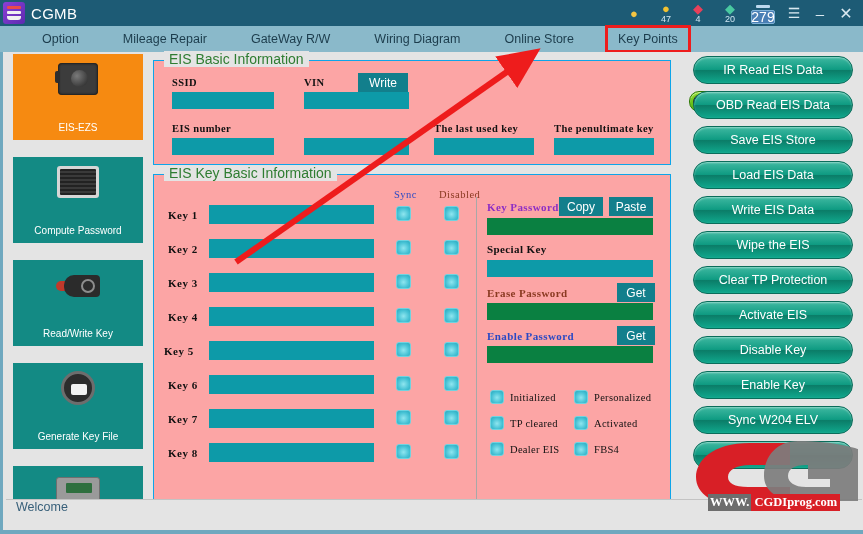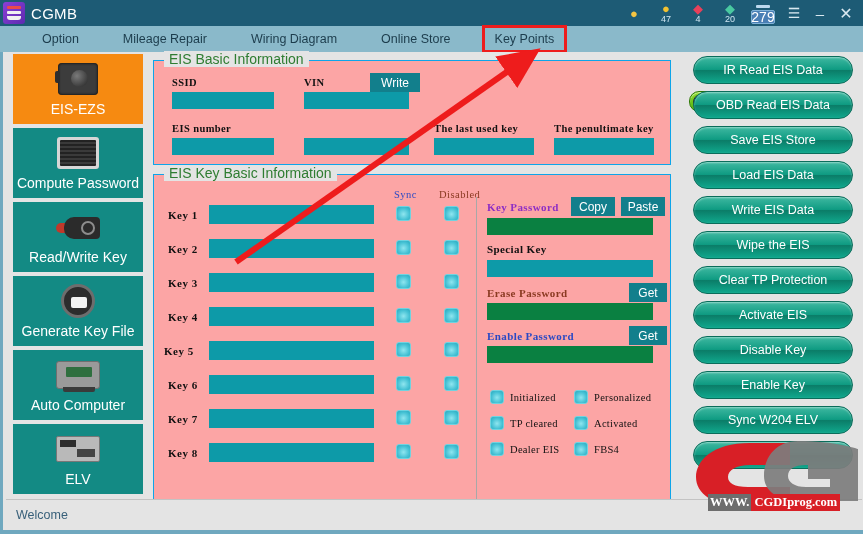--- a/index.html
+++ b/index.html
@@ -85,23 +85,23 @@
     background:#e4e4e4;
     border-left:3px solid #6fa8bf;
     box-sizing:border-box;
   }
 
   
   .sidebar{
     position:absolute;left:10px;top:2px;width:130px;height:438px;
   }
   .side-btn{
-    width:130px;height:70px;background:#138a84;margin-bottom:4px;
+    width:130px;height:86px;background:#138a84;margin-bottom:17px;
     display:flex;flex-direction:column;align-items:center;justify-content:flex-start;
-    color:#ffffff;font-size:14px;position:relative;
+    color:#ffffff;font-size:10px;position:relative;
     box-sizing:border-box;padding-top:6px;
   }
   .side-btn.active{background:#f68a11;}
   .side-btn .label{position:absolute;bottom:7px;left:0;right:0;text-align:center;}
   .side-ico{width:46px;height:34px;position:relative;margin-top:2px;}
 
   
   .ico-eis{width:40px;height:32px;background:#3c3c3c;border-radius:4px;margin:1px auto;position:relative;box-shadow:inset 0 0 3px #000;}
   .ico-eis:after{content:"";position:absolute;left:13px;top:7px;width:17px;height:17px;border-radius:50%;background:radial-gradient(circle at 35% 35%,#7a7a7a,#222);}
   .ico-eis:before{content:"";position:absolute;left:-3px;top:8px;width:5px;height:12px;background:#2e2e2e;border-radius:2px;}
@@ -136,21 +136,21 @@
   }
   #g-basic{left:150px;top:8px;width:518px;height:105px;}
   #g-keys{left:150px;top:122px;width:518px;height:350px;}
 
   .fld-label{position:absolute;color:#111;font-size:10.5px;font-family:Liberation Serif, serif;font-weight:bold;letter-spacing:.4px;}
   .fld-box{position:absolute;background:#0d9aa8;height:17px;}
 
   .btn-flat{
     position:absolute;background:#127f8c;color:#ffffff;font-size:12px;
     display:flex;align-items:center;justify-content:center;
-    border:none;box-sizing:border-box;margin-left:12px;
+    border:none;box-sizing:border-box;
   }
 
   .toggle{
     position:absolute;left:535px;top:30px;width:110px;height:19px;
     background:linear-gradient(180deg,#8ee02a,#4fae0c);
     border:1px solid #2e7a06;border-radius:10px;
     display:flex;align-items:center;
     box-shadow:inset 0 1px 1px rgba(255,255,255,.6);
   }
   .toggle .knob{
@@ -195,21 +195,21 @@
     display:flex;align-items:center;justify-content:center;
     color:#ffffff;font-size:12.5px;
     box-shadow:inset 0 1px 2px rgba(255,255,255,.45);
     box-sizing:border-box;
   }
 
   
   .statusbar{
     position:absolute;left:3px;bottom:4px;width:856px;height:30px;
     background:#e4e4e4;border-top:1px solid #c3c3c3;
-    display:flex;align-items:center;
+    display:flex;align-items:flex-start;
   }
   .statusbar .txt{color:#38607a;font-size:12.5px;margin-left:10px;}
 
   .frame-bottom{
     position:absolute;left:0;bottom:0;width:863px;height:4px;background:#6fa8bf;
   }
 
   
   .anno{position:absolute;left:0;top:0;width:863px;height:534px;pointer-events:none;}
 
@@ -259,20 +259,21 @@
 
       <div class="win-btn menu">☰</div>
       <div class="win-btn">–</div>
       <div class="win-btn close">✕</div>
     </div>
   </div>
 
   <div class="menubar">
     <div class="menuitem first">Option</div>
     <div class="menuitem">Mileage Repair</div>
+    <div class="menuitem">GateWay R/W</div>
     <div class="menuitem">Wiring Diagram</div>
     <div class="menuitem">Online Store</div>
     <div class="menuitem highlight">Key Points</div>
   </div>
 
   <div class="content">
 
     <div class="sidebar">
 
       <div class="side-btn active">

